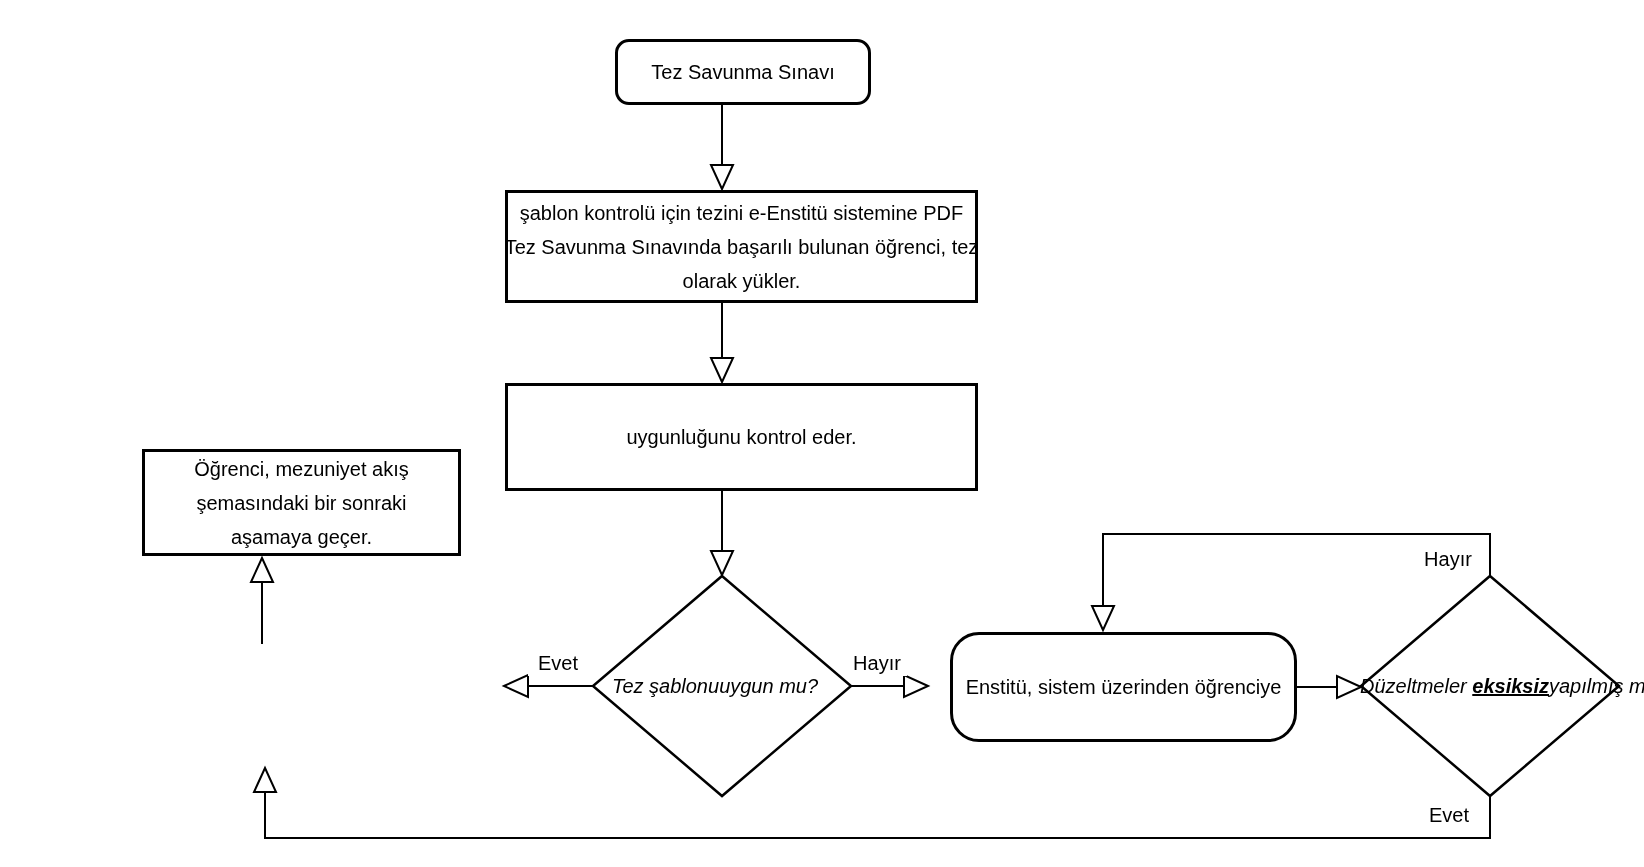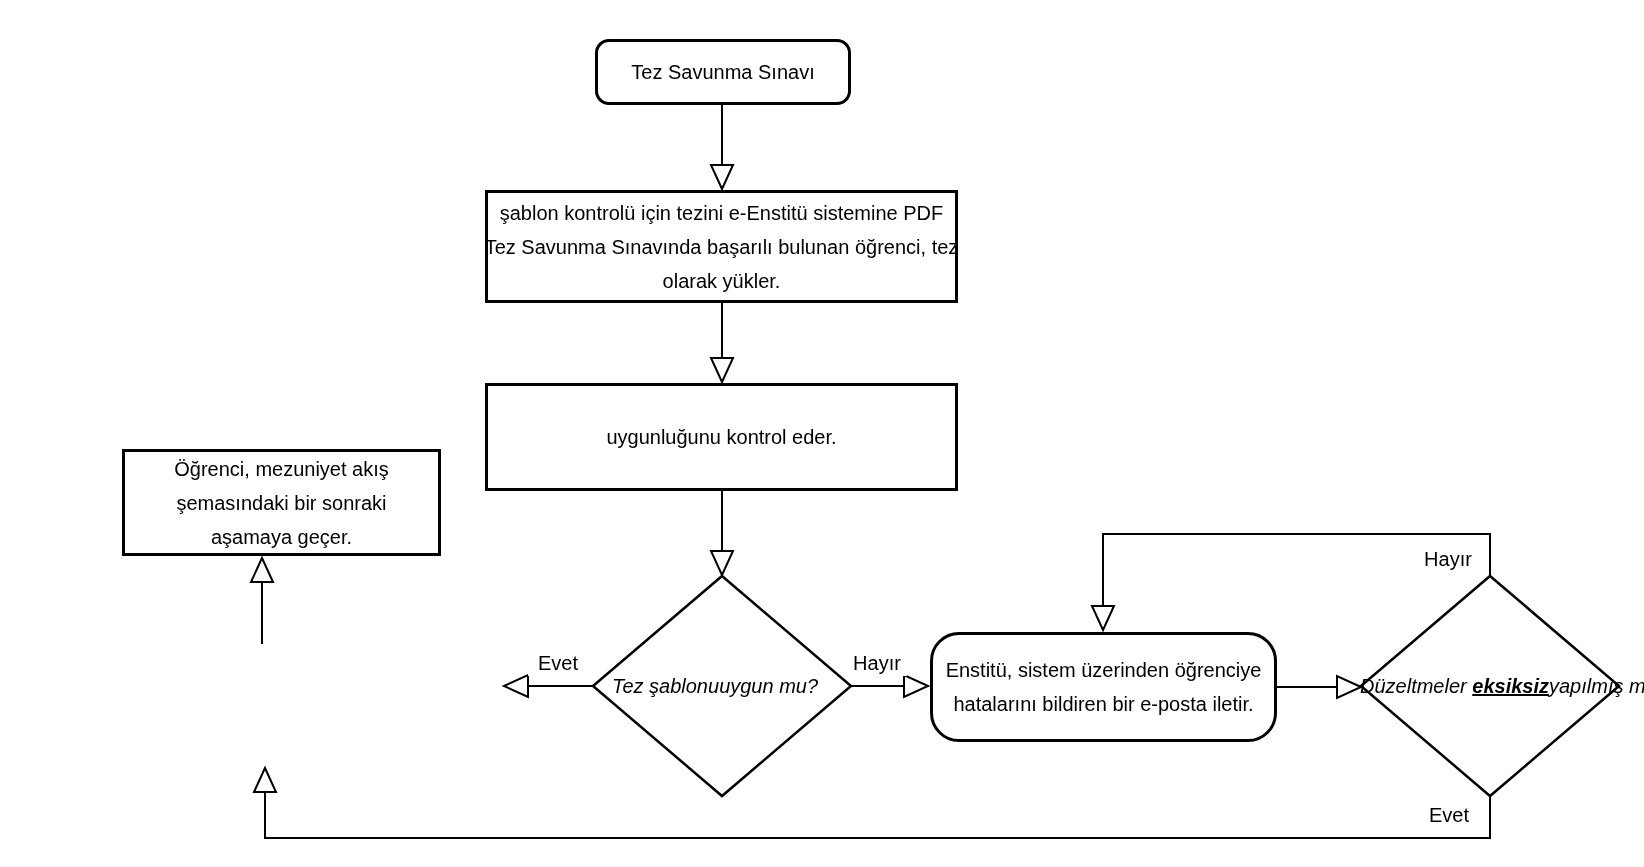--- a/index.html
+++ b/index.html
@@ -29,20 +29,21 @@
     box-sizing: border-box;
     background: #ffffff;
     border: 3px solid #000000;
     display: flex;
     flex-direction: column;
     align-items: center;
     justify-content: center;
     text-align: center;
     font-size: 20px;
     line-height: 34px;
+    margin-left: 20px;
   }
   .node.rounded {
     border-radius: 14px;
     border-width: 3px;
   }
   .diamond-text {
     position: absolute;
     box-sizing: border-box;
     display: flex;
     flex-direction: row;
@@ -126,21 +127,20 @@
 
 
   <div class="node" style="left:122px; top:449px; width:319px; height:107px;">
     <div class="line">Öğrenci, mezuniyet akış</div>
     <div class="line">şemasındaki bir sonraki</div>
     <div class="line">aşamaya geçer.</div>
   </div>
 
   <div class="node" style="left:930px; top:632px; width:347px; height:110px;border-radius:29px;">
     <div class="line">Enstitü, sistem üzerinden öğrenciye</div>
-    <div class="line">hatalarını bildiren bir e-posta iletir.</div>
   </div>
 
   <div class="diamond-text" style="left:1360px; top:652px; width:260px; height:68px;">
     <div class="line"><span>Düzeltmeler </span><b><u>eksiksiz</u></b></div>
     <div class="line">yapılmış mı?</div>
   </div>
 
   <div class="edge-label" style="left:528px; top:650px; width:60px;">Evet</div>
   <div class="edge-label" style="left:847px; top:650px; width:60px;">Hayır</div>
   <div class="edge-label" style="left:1418px; top:546px; width:60px;">Hayır</div>

